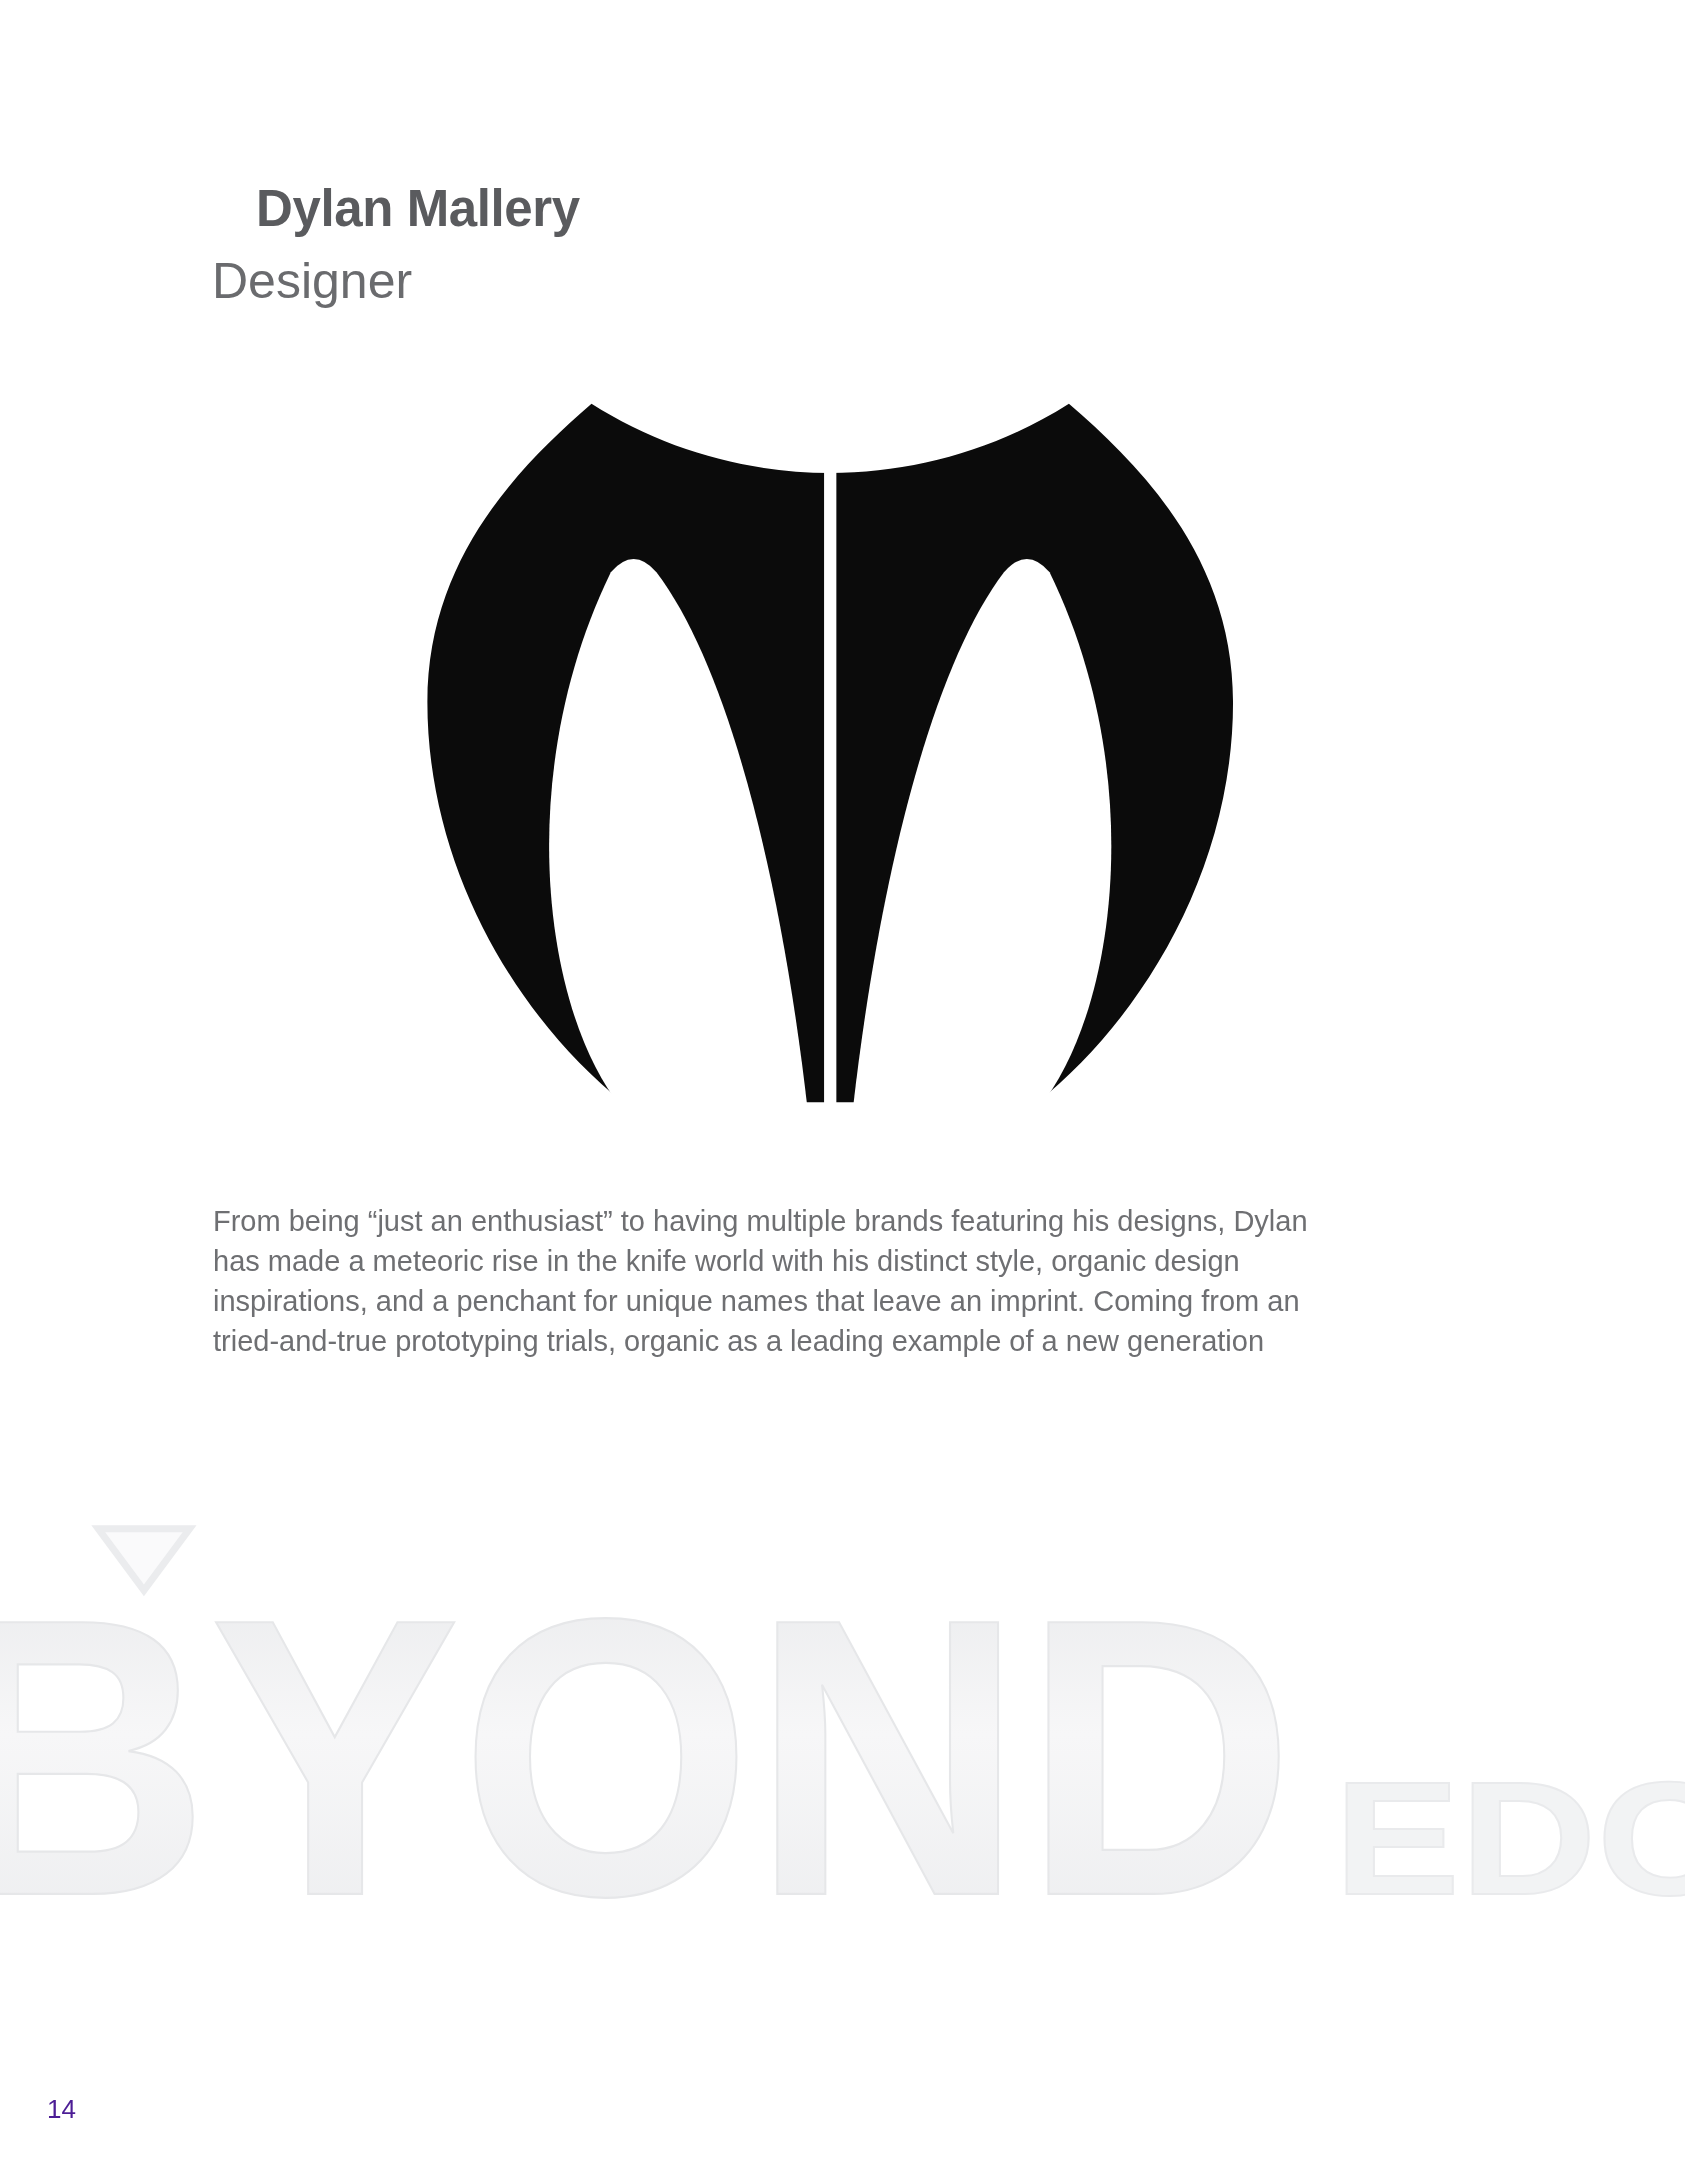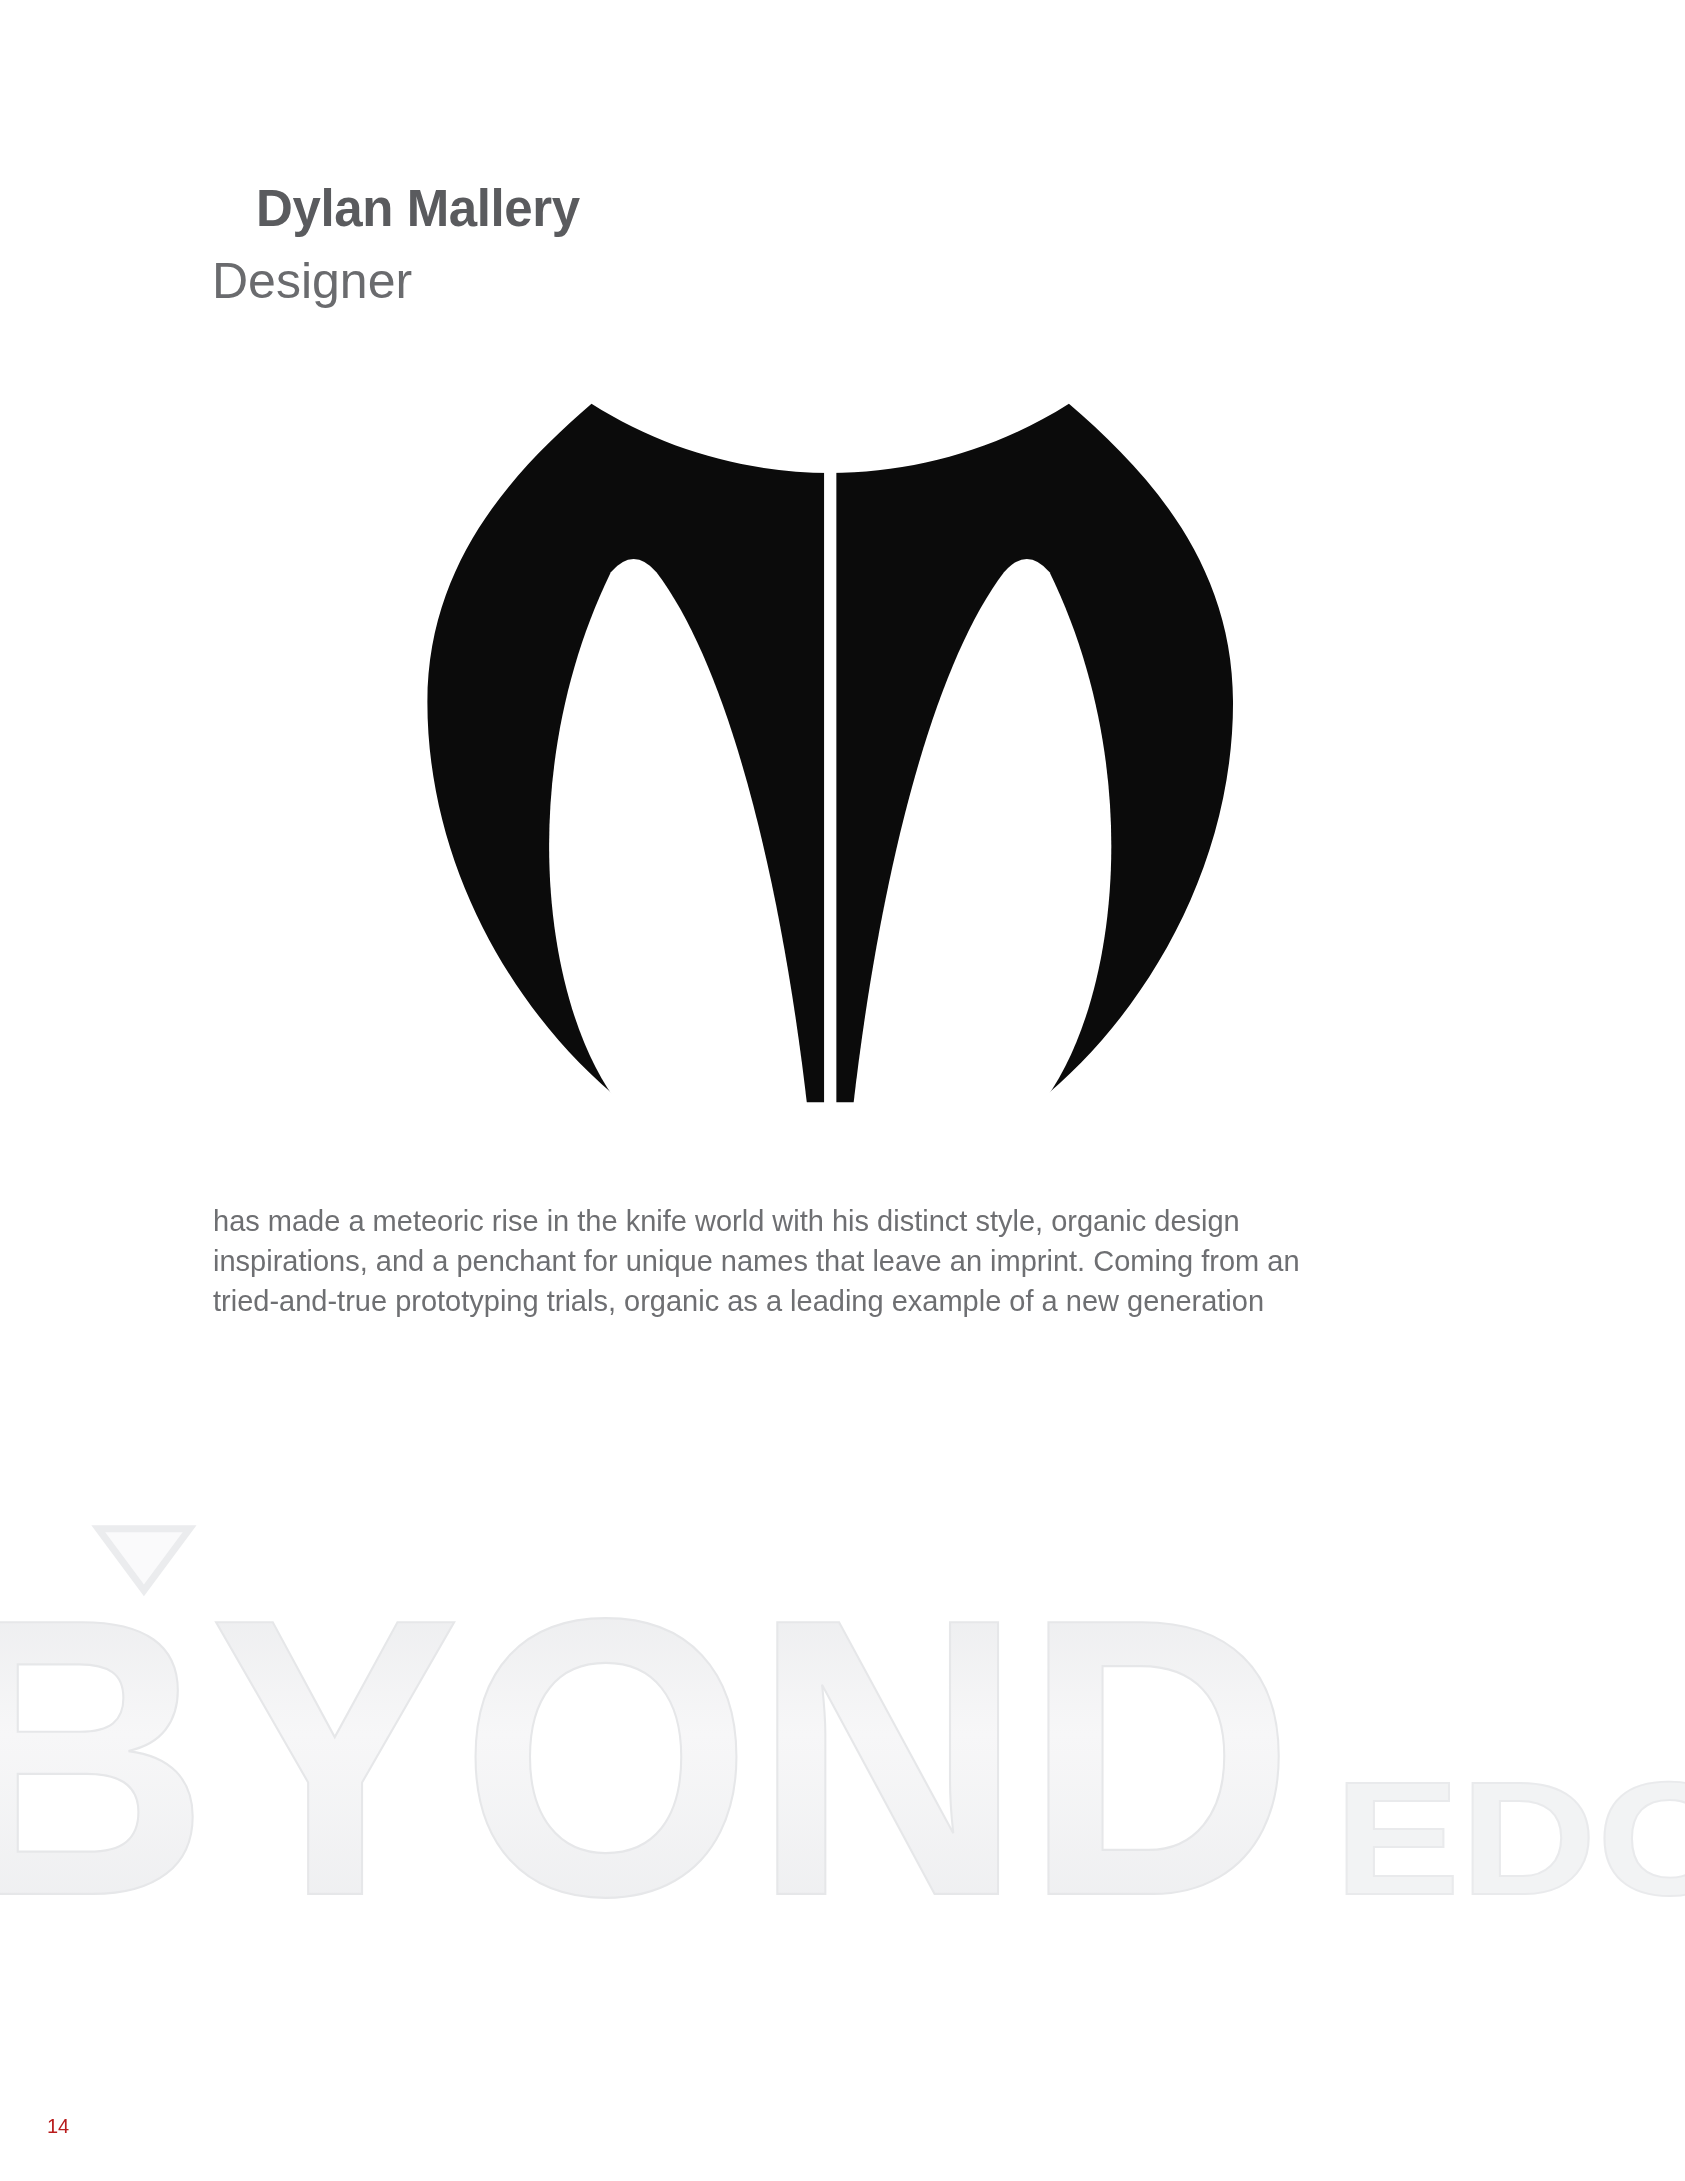--- a/index.html
+++ b/index.html
@@ -25,21 +25,21 @@
     color:#6a6b6e; line-height:1; white-space:nowrap;
   }
   .bio{
     left:213px; top:1201px;
     font-size:29px; line-height:40px;
     color:#6e6f72;
   }
   .bio .line{white-space:nowrap;}
   .page-number{
     left:47px; top:2096px;
-    font-size:20px; color:#b91c1c; line-height:1;margin-top:20px;
+    font-size:26px; color:#4c1d95; line-height:1;
   }
   svg.layer{position:absolute; left:0; top:0; pointer-events:none;}
   .wm-main{
     font-family:"Liberation Sans", sans-serif;
     font-weight:bold;
   }
 </style>
 </head>
 <body>
 
@@ -80,20 +80,21 @@
                C 830 760 890 1000 920 1262 Z" fill="#ffffff"></path>
     </g>
 
     <rect x="939" y="528" width="14" height="740" fill="#ffffff"></rect>
   </svg>
 
   <div class="abs page-title">Dylan Mallery</div>
   <div class="abs page-subtitle">Designer</div>
 
   <div class="abs bio">
+    <div class="line">From being “just an enthusiast” to having multiple brands featuring his designs, Dylan</div>
     <div class="line">has made a meteoric rise in the knife world with his distinct style, organic design</div>
     <div class="line">inspirations, and a penchant for unique names that leave an imprint. Coming from an</div>
     <div class="line">tried-and-true prototyping trials, organic as a leading example of a new generation</div>
   </div>
 
   <div class="abs page-number">14</div>
 
 </div>
 
 

